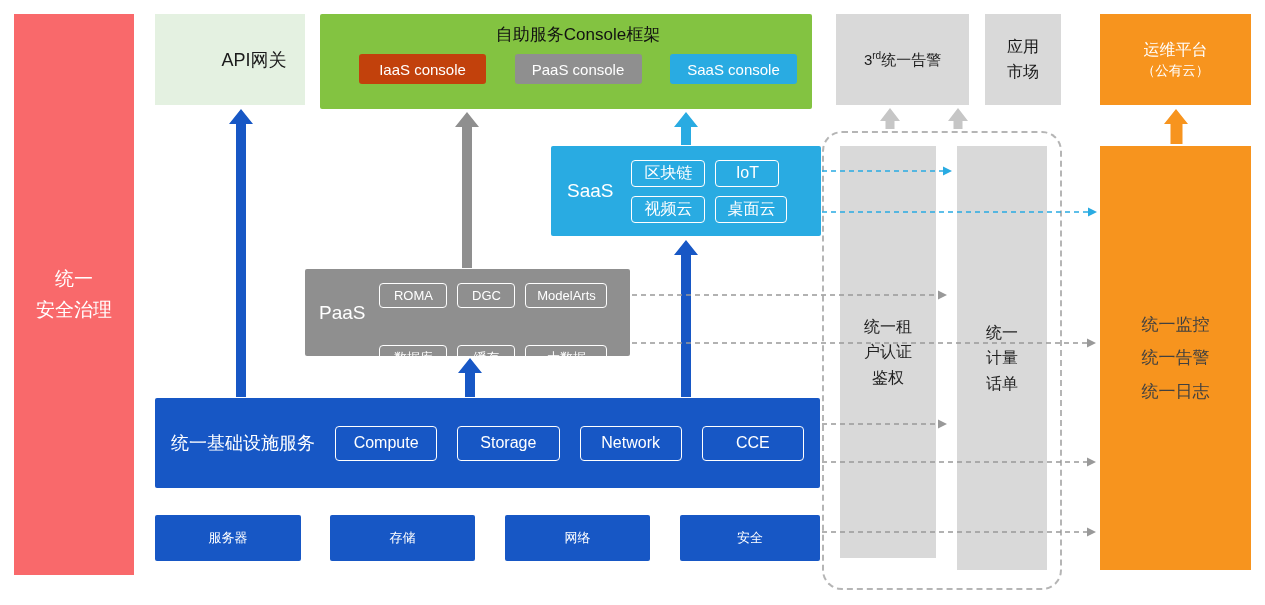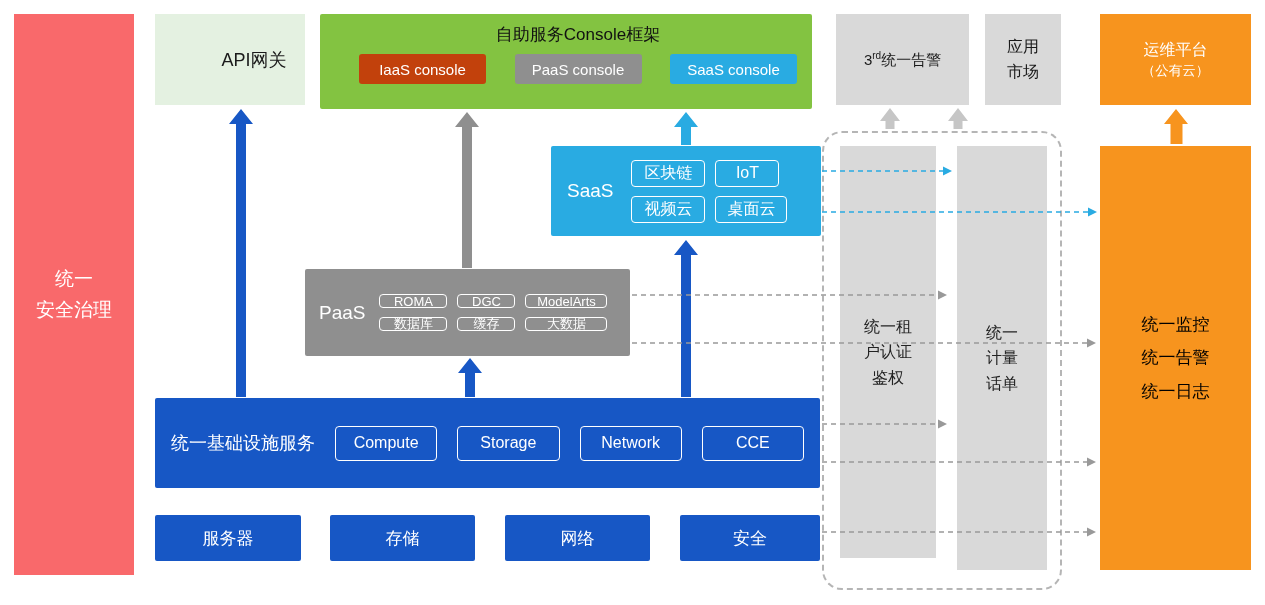--- a/index.html
+++ b/index.html
@@ -33,41 +33,41 @@
   .saas-box { left:551px; top:146px; width:270px; height:90px; background:#29ABE2; display:flex; align-items:center; padding-left:16px; gap:18px; border-radius:2px; }
   .layer-label { color:#fff; font-size:19px; }
   .grid2 { display:flex; flex-direction:column; gap:9px; }
   .row { display:flex; gap:10px; }
   .ochip { border:1.5px solid #fff; border-radius:4px; color:#fff; display:flex; align-items:center; justify-content:center; }
   .saas-box .ochip { font-size:16px; height:27px; }
   .w74{width:74px;} .w64{width:64px;} .w72{width:72px;}
 
   
   .paas-box { left:305px; top:269px; width:325px; height:87px; background:#8F8F8F; display:flex; align-items:center; padding-left:14px; gap:14px; border-radius:2px; }
-  .paas-box .ochip { font-size:13px; height:14px; }
+  .paas-box .ochip { font-size:13px; height:25px;margin-top:28px; }
   .pw1{width:68px;} .pw2{width:58px;} .pw3{width:82px;}
 
   
   .infra-box { left:155px; top:398px; width:665px; height:90px; background:#1757C5; display:flex; align-items:center; padding:0 16px; gap:20px; border-radius:2px; }
   .infra-label { color:#fff; font-size:18px; white-space:nowrap; }
   .infra-chips { display:flex; flex:1; gap:20px; }
   .infra-chip { flex:1; height:35px; border:1.5px solid #fff; border-radius:4px; color:#fff; font-size:16px; display:flex; align-items:center; justify-content:center; }
 
   
-  .hw { top:515px; height:46px; background:#1757C5; color:#fff; font-size:17px; border-radius:2px; }
+  .hw { top:515px; height:46px; background:#1757C5; color:#fff; font-size:13px; border-radius:2px; }
   .hw-server { left:155px; width:146px; }
   .hw-storage { left:330px; width:145px; }
   .hw-network { left:505px; width:145px; }
   .hw-security { left:680px; width:140px; }
 
   
   .dashed-wrap { left:822px; top:131px; width:240px; height:459px; border:2px dashed #B5B5B5; border-radius:20px; }
   .auth-bar { left:840px; top:146px; width:96px; height:412px; background:#D9D9D9; color:#222; font-size:16px; line-height:1.6; }
   .billing-bar { left:957px; top:146px; width:90px; height:424px; background:#D9D9D9; color:#222; font-size:16px; line-height:1.6; }
-  .monitor-bar { left:1100px; top:146px; width:151px; height:424px; background:#F7941E; color:#000000; font-size:17px; line-height:1.95; }
+  .monitor-bar { left:1100px; top:146px; width:151px; height:424px; background:#F7941E; color:#404040; font-size:17px; line-height:1.95; }
 
   .svg-layer { position:absolute; left:0; top:0; width:1265px; height:605px; pointer-events:none; z-index:10; }
 </style>
 </head>
 <body>
 
 <div class="canvas">
 
   <div class="abs center pre red-bar">统一
 安全治理</div>

